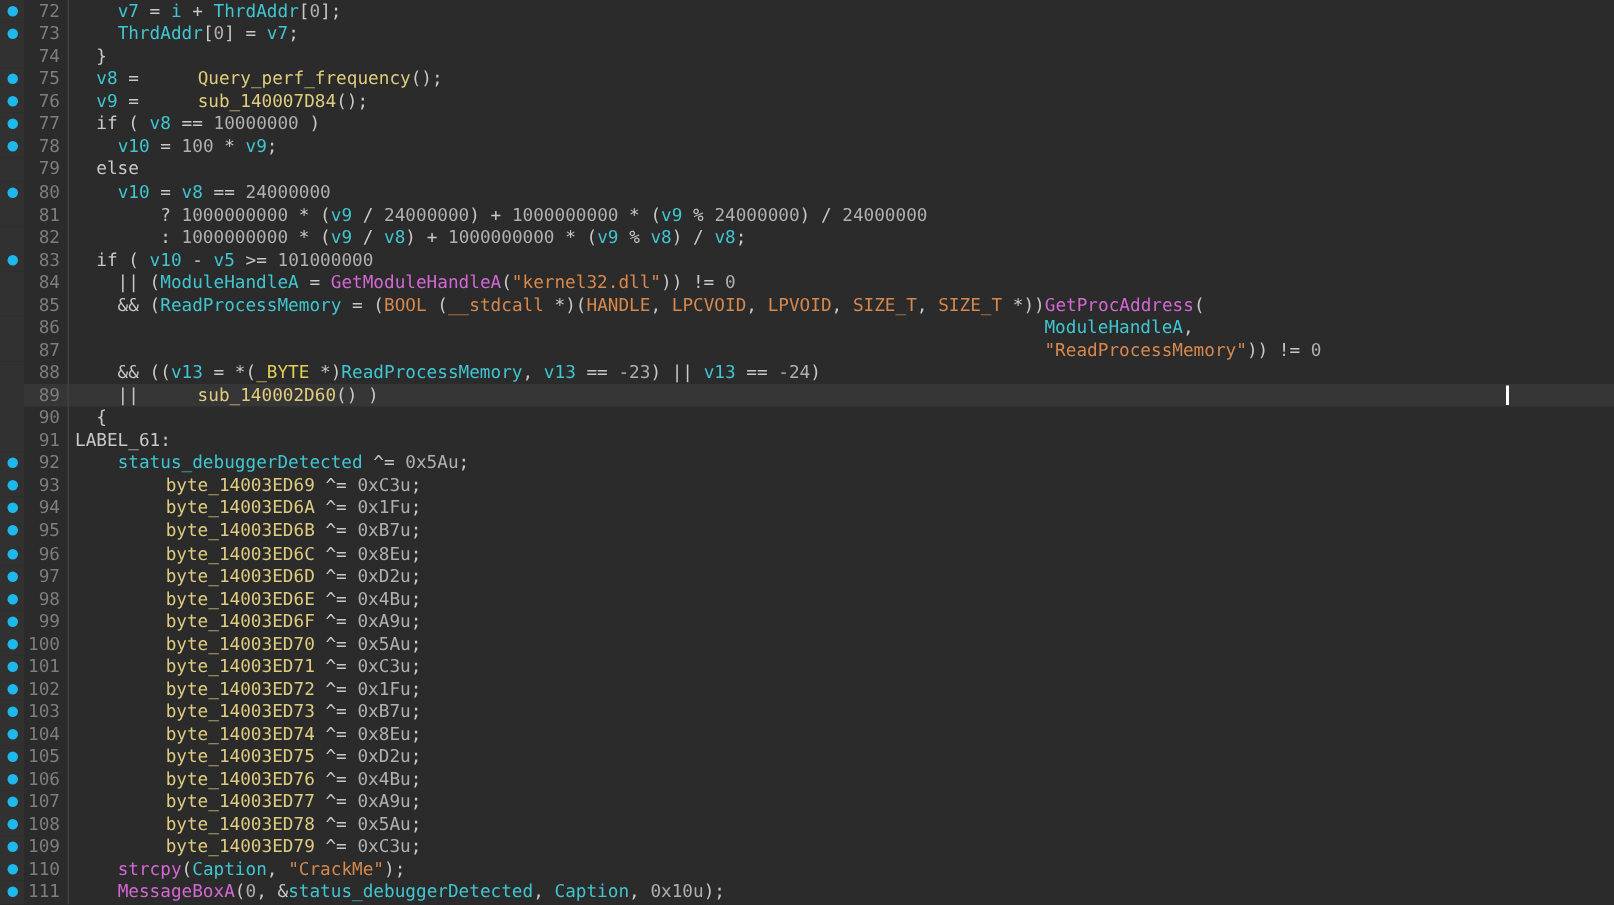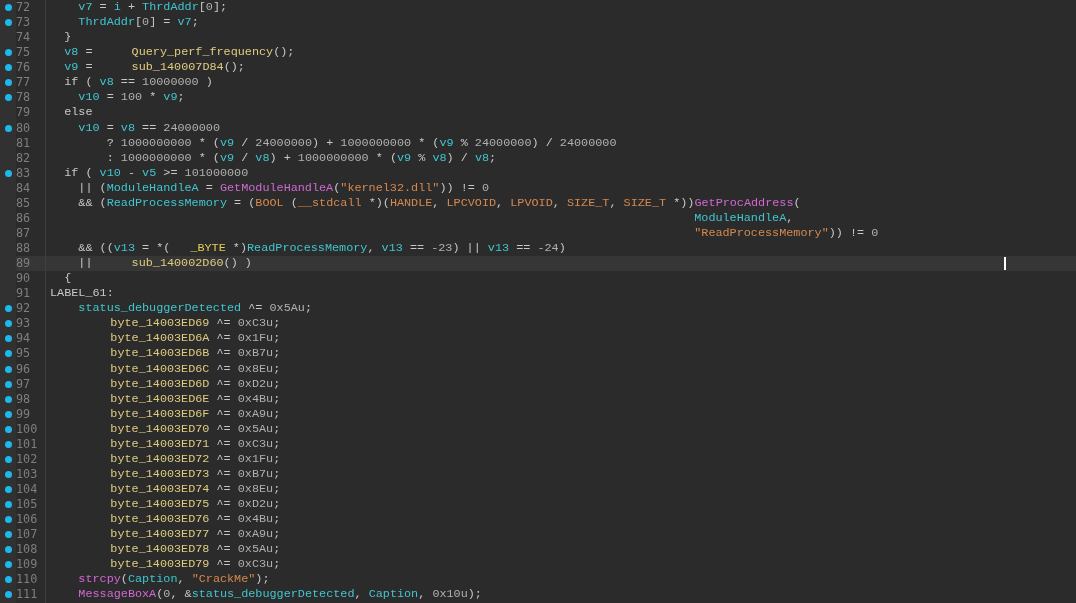--- a/index.html
+++ b/index.html
@@ -25,30 +25,30 @@
     background:var(--gutterBg,#313132);
     display:flex;align-items:center;justify-content:center;
   }
   .dot{
     width:7px;height:7px;border-radius:50%;
     background:var(--breakpoint,#1eb8ec);
   }
   .num-cell{
     flex:0 0 30px;width:30px;height:100%;
     box-sizing:border-box;
-    text-align:left;padding-right:5px;
+    text-align:right;padding-right:5px;
     color:var(--lineNum,#7e7e7e);
     border-right:1px solid var(--separator,#404041);
   }
-  .code-cell{flex:1;padding-left:4px;height:100%;font-family:Liberation Mono, monospace;}
+  .code-cell{flex:1;padding-left:4px;height:100%;}
   .tok-d{color:var(--deftext,#c8c8c8);}
   .tok-n{color:var(--number,#b0b0b0);}
   .tok-v{color:var(--variable,#3fc6d0);}
   .tok-y{color:var(--dummy,#dfcc7f);padding-left:32px;}
-  .tok-m{color:var(--macro,#e3cf55);margin-left:20px;}
+  .tok-m{color:var(--macro,#e3cf55);}
   .tok-f{color:var(--api,#d467d4);}
   .tok-s{color:var(--string,#d6894f);}
   .tok-t{color:var(--type,#d6894f);}
   .caret{
     position:absolute;top:1px;width:2px;height:13px;
     background:var(--caret,#ffffff);
   }
 </style>
 </head>
 <body>

